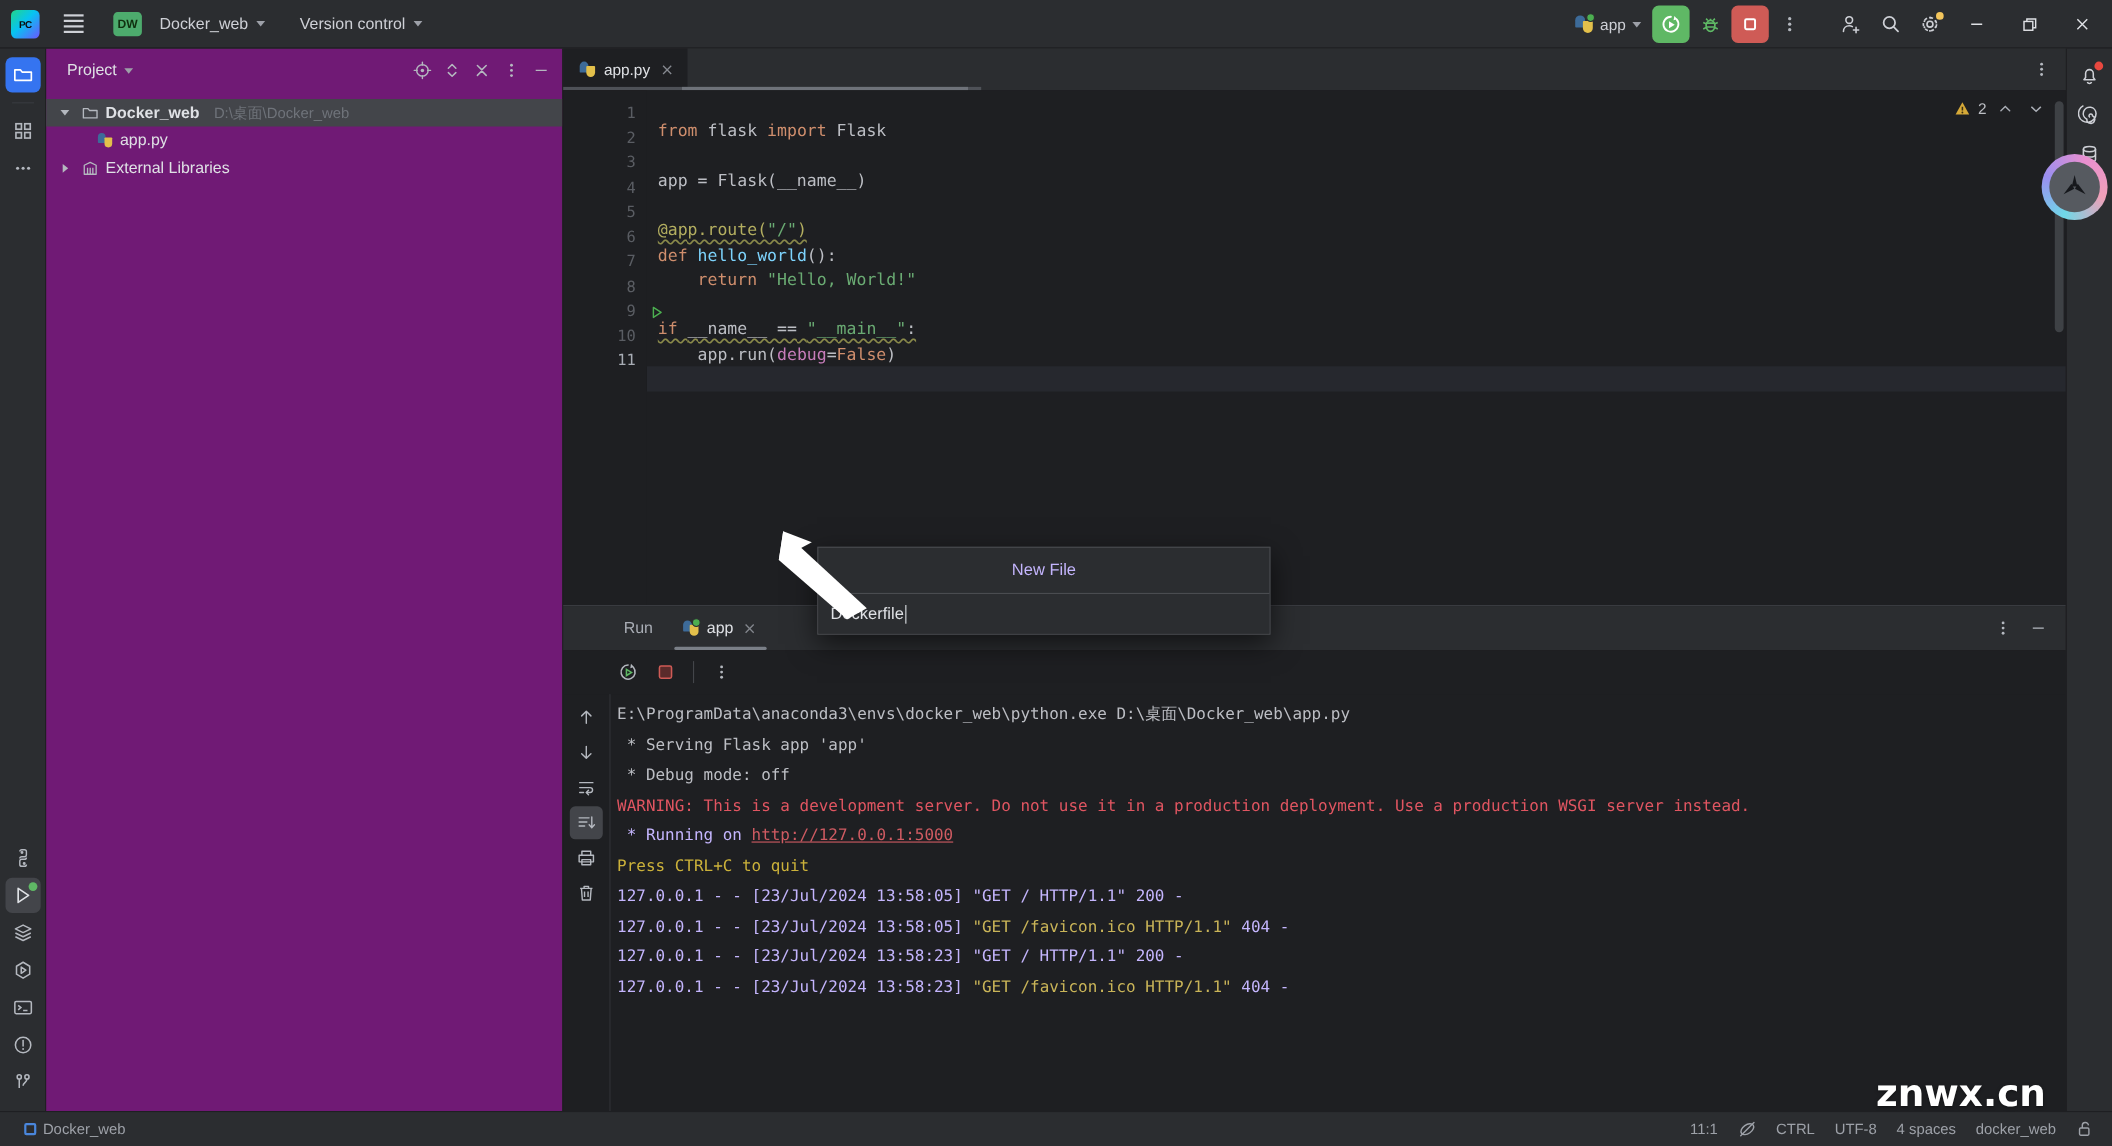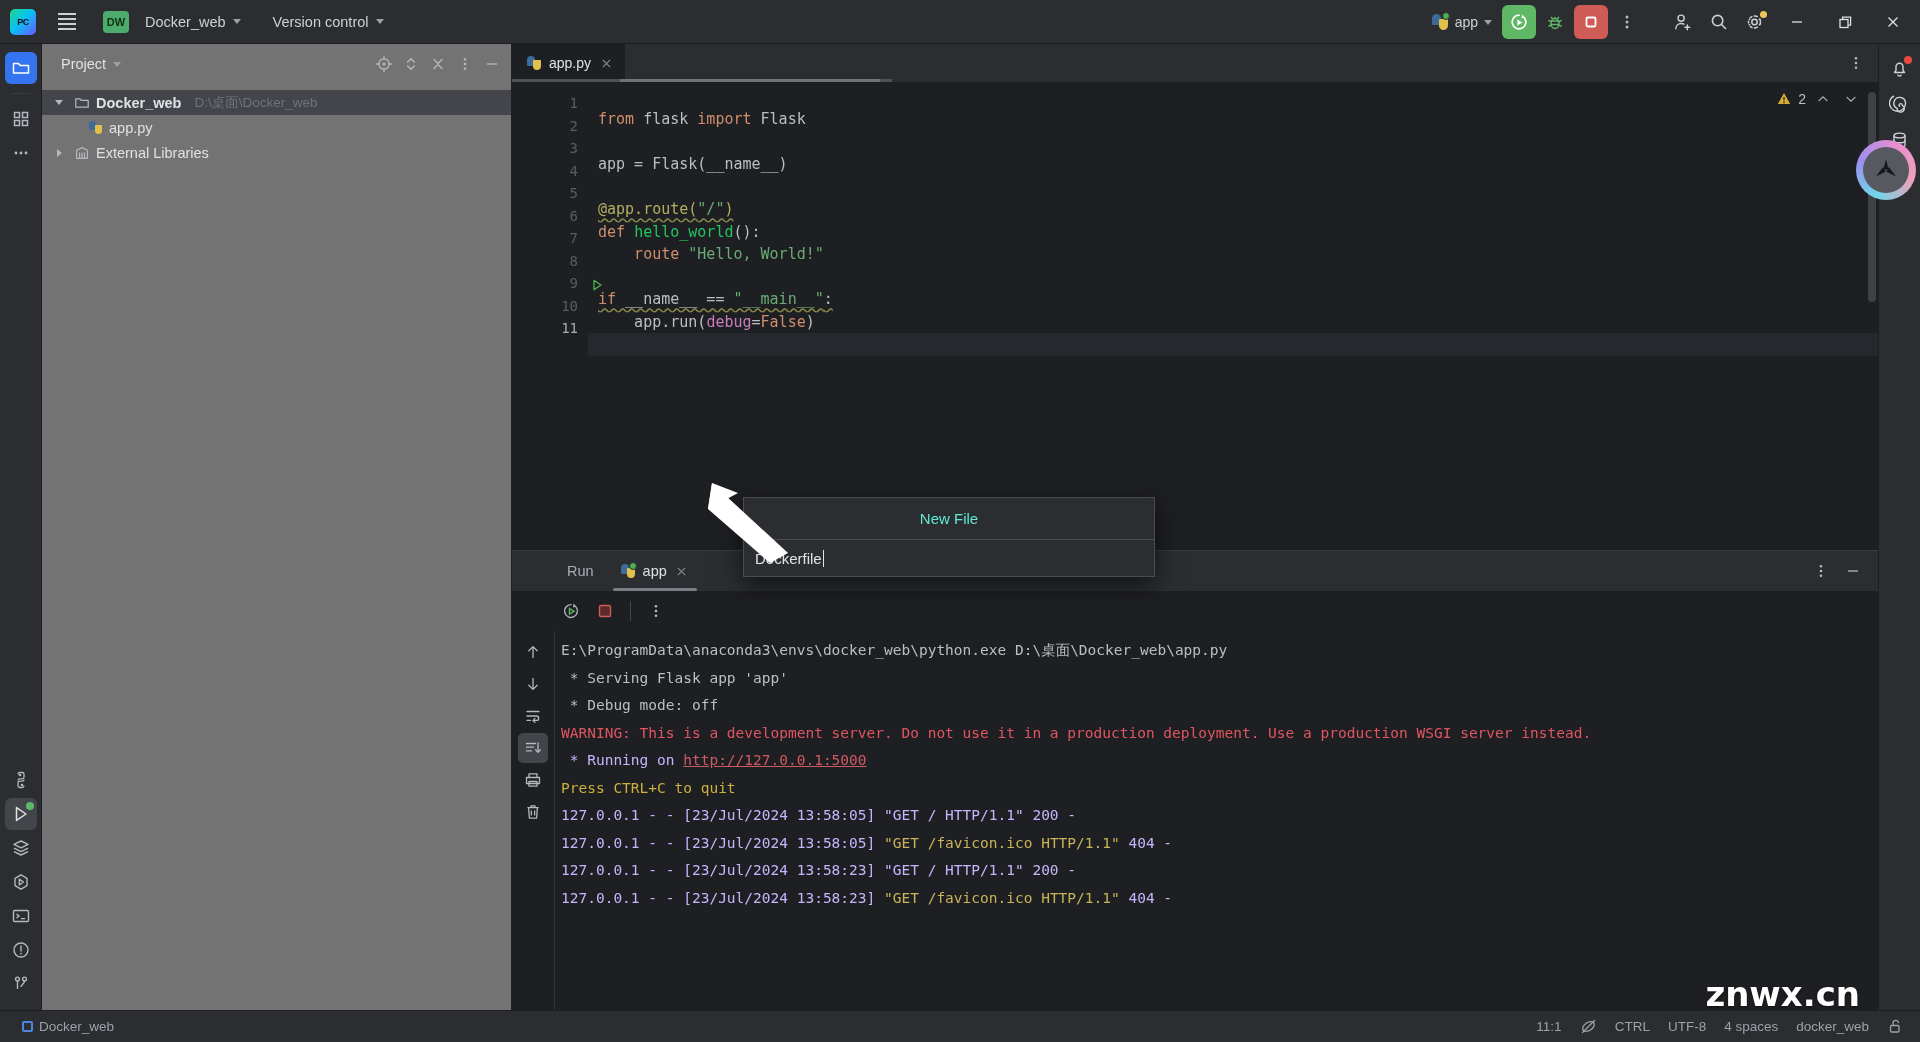--- a/index.html
+++ b/index.html
@@ -110,21 +110,21 @@
   .ls-btn.sel { background: #43454a; }
   .ls-sep { width: 20px; height: 1px; background: #393b40; margin: 7px 0; }
   .ls-spacer { flex: 1 1 auto; }
   .green-dot {
     position:absolute; right:3px; top:4px; width:8px; height:8px;
     border-radius:50%; background:#5fb865;
   }
 
   
   .projpanel {
-    width: 470px; flex: 0 0 470px; background: #737373;
+    width: 470px; flex: 0 0 470px; background: #701a75;
     display: flex; flex-direction: column;
     border-right: 1px solid #1e1f22;
   }
   .pp-header {
     height: 40px; flex: 0 0 40px; display: flex; align-items: center;
     padding: 0 6px 0 14px;
   }
   .pp-title {
     font-size: 14.5px; color: #dfe1e5; display: flex; align-items: center; gap: 7px;
     cursor: pointer; padding: 3px 5px; border-radius: 4px;
@@ -182,21 +182,21 @@
     position: absolute; right: -16px; top: 4px; width: 14px; height: 14px;
   }
   .code {
     flex: 1 1 auto; padding-top: 26px; position: relative;
     font-family: "DejaVu Sans Mono", monospace; font-size: 15px;
     min-width: 0; overflow: hidden;
   }
   .cl { height: 22.5px; line-height: 22.5px; white-space: pre; padding-left: 10px; }
   .cl.highlight { background: #26282e; }
   .kw { color: #cf8e6d; }
-  .fn { color: #22c55e; }
+  .fn { color: #7dd3fc; }
   .str { color: #6aab73; }
   .deco { color: #b3ae60; }
   .plain { color: #bcbec4; }
   .param { color: #c77dbb; }
   .err-underline { text-decoration: underline; text-decoration-color:#8a8a4a; text-decoration-style: wavy; text-underline-offset: 3px; }
 
   .ed-scroll-v {
     position: absolute; right: 2px; top: 10px; width: 8px; height: 210px;
     background: #5a5d63; border-radius: 4px; opacity: .55;
   }
@@ -262,21 +262,21 @@
 
   
   .newfile {
     position: absolute; left: 743px; top: 497px; width: 412px;
     background: #2b2d30; border: 1px solid #4a4c50;
     box-shadow: 0 8px 24px rgba(0,0,0,.6);
     z-index: 60;
   }
   .nf-title {
     height: 42px; display: flex; align-items: center; justify-content: center;
-    font-size: 15px; color: #5eead4; border-bottom: 1px solid #4a4c50;
+    font-size: 15px; color: #c4b5fd; border-bottom: 1px solid #4a4c50;
   }
   .nf-input {
     height: 36px; display: flex; align-items: center; padding-left: 11px;
     background: #2b2d30;
   }
   .nf-input .val { font-size: 15px; color: #dfe1e5; }
   .nf-caret {
     display: inline-block; width: 1px; height: 17px; background: #dfe1e5;
     margin-left: 1px; vertical-align: -3px;
   }
@@ -624,21 +624,21 @@
           <div class="gut-line cur">11</div>
         </div>
 
         <div class="code">
           <div class="cl"><span class="kw">from </span><span class="plain">flask </span><span class="kw">import </span><span class="plain">Flask</span></div>
           <div class="cl"></div>
           <div class="cl"><span class="plain">app = Flask(__name__)</span></div>
           <div class="cl"></div>
           <div class="cl"><span class="deco err-underline">@app.route(</span><span class="str err-underline">"/"</span><span class="deco err-underline">)</span></div>
           <div class="cl"><span class="kw">def </span><span class="fn">hello_world</span><span class="plain">():</span></div>
-          <div class="cl"><span class="kw">    route </span><span class="str">"Hello, World!"</span></div>
+          <div class="cl"><span class="kw">    return </span><span class="str">"Hello, World!"</span></div>
           <div class="cl"></div>
           <div class="cl"><span class="kw err-underline">if </span><span class="plain err-underline">__name__ == </span><span class="str err-underline">"__main__"</span><span class="plain err-underline">:</span></div>
           <div class="cl"><span class="plain">    app.run(</span><span class="param">debug</span><span class="plain">=</span><span class="kw">False</span><span class="plain">)</span></div>
           <div class="cl highlight"></div>
         </div>
 
         <div class="ed-scroll-v"></div>
 
         <div class="inspect">
           <svg width="16" height="16" viewBox="0 0 16 16">

